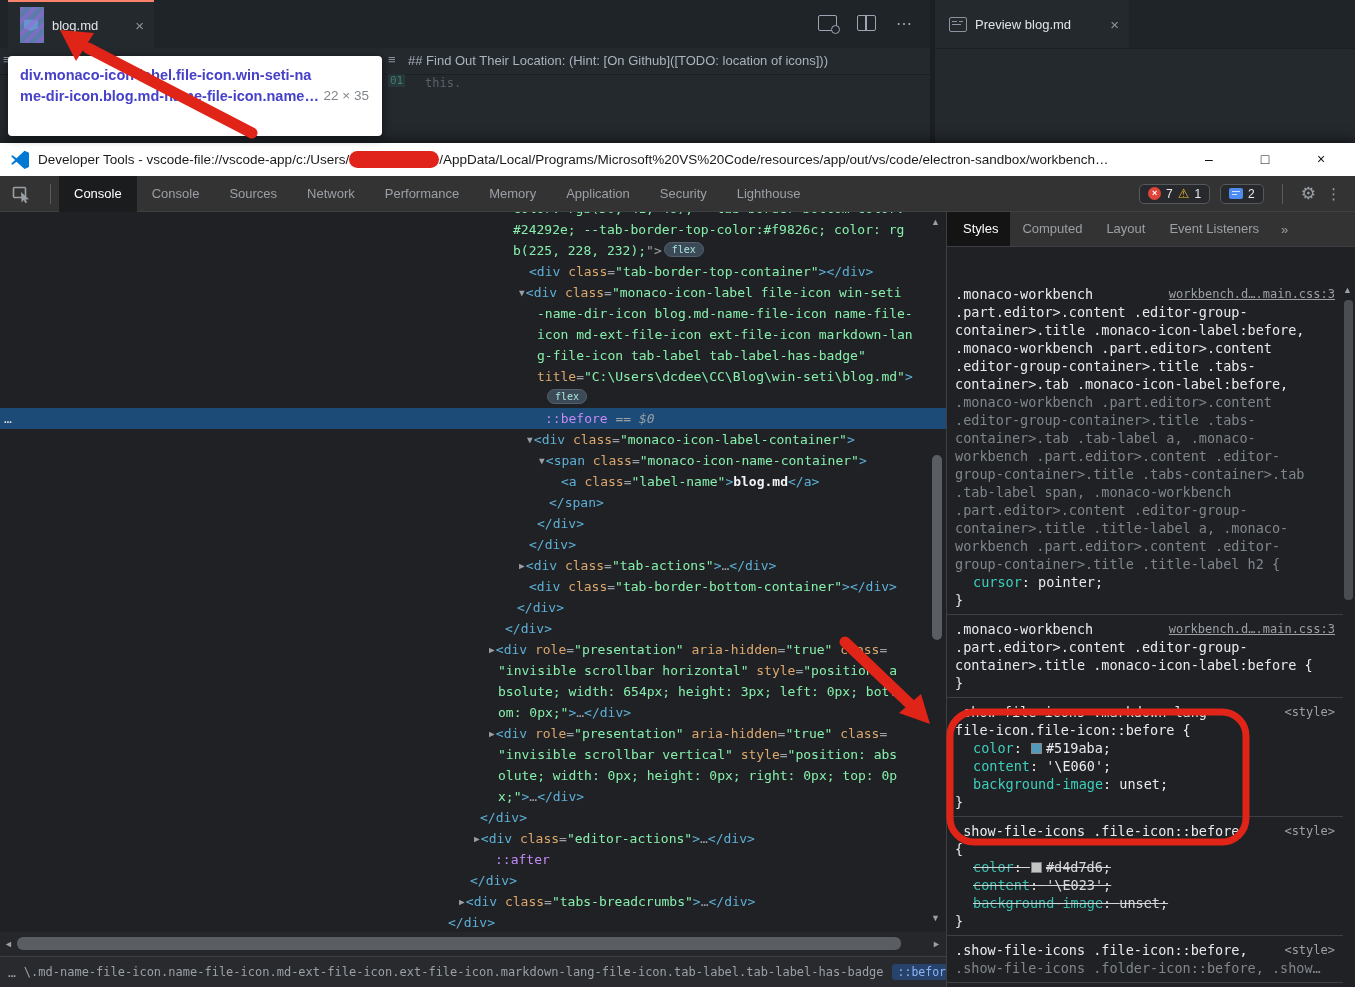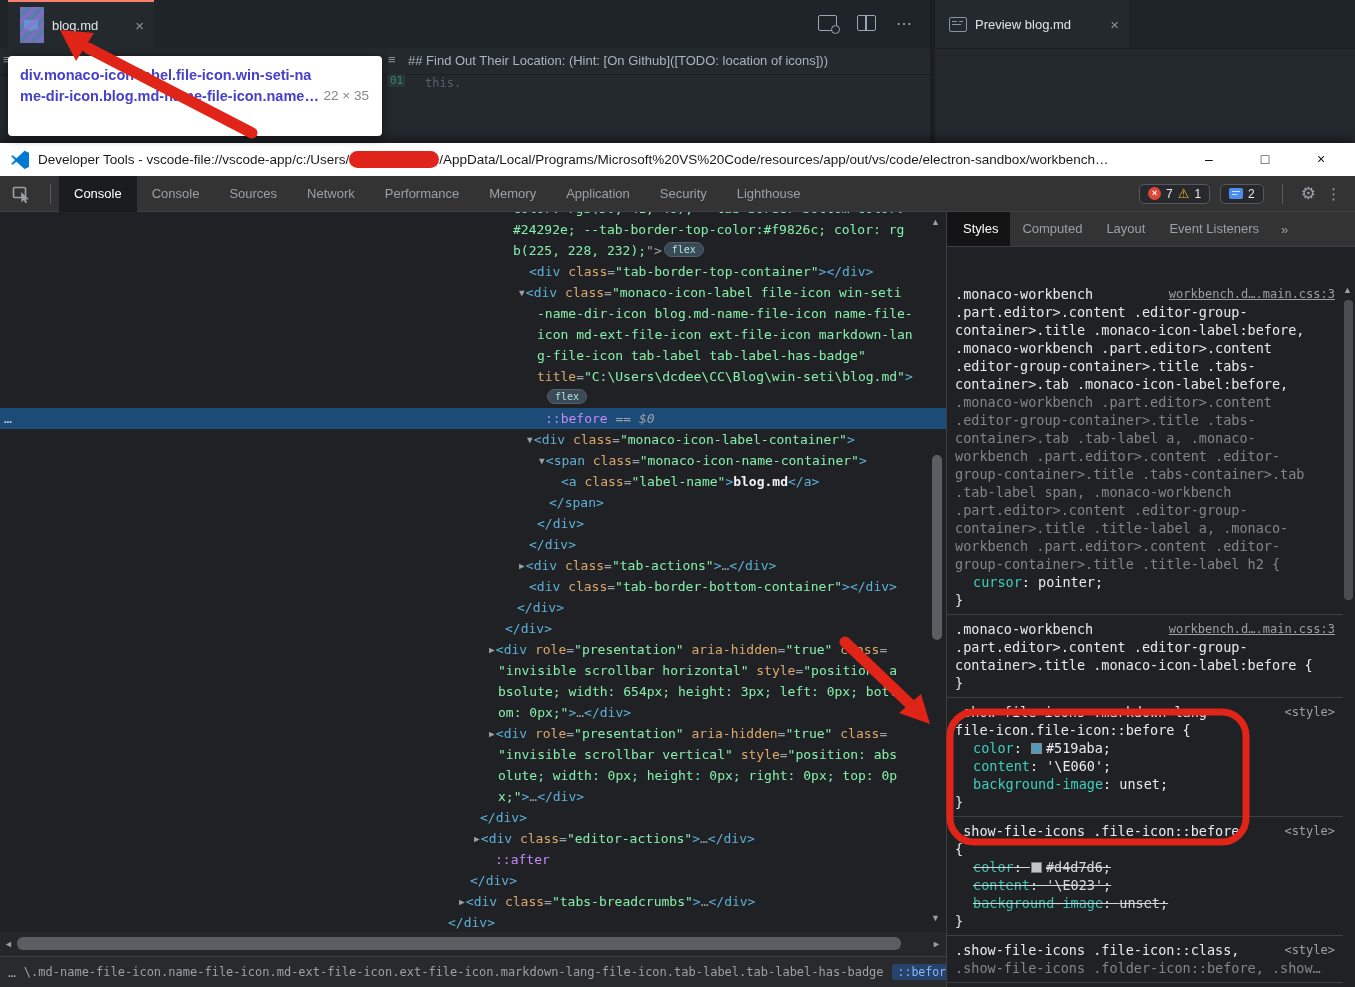--- a/index.html
+++ b/index.html
@@ -253,21 +253,21 @@
 container&gt;.title .title-label a, .monaco-
 workbench .part.editor&gt;.content .editor-
 group-container&gt;.title .title-label h2 {</span><div class="decl"><span class="prop">cursor</span>: <span class="val">pointer</span>;</div><div class="close-brace">}</div></div>
           <div class="rule"><span class="rule-link und">workbench.d….main.css:3</span><span class="sel-w">.monaco-workbench
 .part.editor&gt;.content .editor-group-
 container&gt;.title .monaco-icon-label:before {</span><div class="close-brace">}</div></div>
           <div class="rule"><span class="rule-link">&lt;style&gt;</span><span class="sel-w">.show-file-icons .markdown-lang-
 file-icon.file-icon::before {</span><div class="decl"><span class="prop">color</span>: <span class="swatch" style="background: rgb(81, 154, 186);"></span><span class="val">#519aba</span>;</div><div class="decl"><span class="prop">content</span>: <span class="val">'\E060'</span>;</div><div class="decl"><span class="prop">background-image</span>: <span class="val">unset</span>;</div><div class="close-brace">}</div></div>
           <div class="rule"><span class="rule-link">&lt;style&gt;</span><span class="sel-w">.show-file-icons .file-icon::before
 {</span><div class="decl struck"><span class="prop">color</span>: <span class="swatch" style="background: rgb(212, 215, 214);"></span><span class="val">#d4d7d6</span>;</div><div class="decl struck"><span class="prop">content</span>: <span class="val">'\E023'</span>;</div><div class="decl struck"><span class="prop">background-image</span>: <span class="val">unset</span>;</div><div class="close-brace">}</div></div>
-          <div class="rule"><span class="rule-link">&lt;style&gt;</span><span class="sel-w">.show-file-icons .file-icon::class,</span><span class="sel-g">
+          <div class="rule"><span class="rule-link">&lt;style&gt;</span><span class="sel-w">.show-file-icons .file-icon::before,</span><span class="sel-g">
 .show-file-icons .folder-icon::before, .show…</span></div>
         </div>
       <span id="ss-scroll-up">▲</span>
       <div id="ss-scroll-thumb"></div>
 
     </div>
   </div>
 
   <div id="tooltip">
     <div class="sel">div.monaco-icon-label.file-icon.win-seti-name-dir-icon.blog.md-name-file-icon.name…</div>

